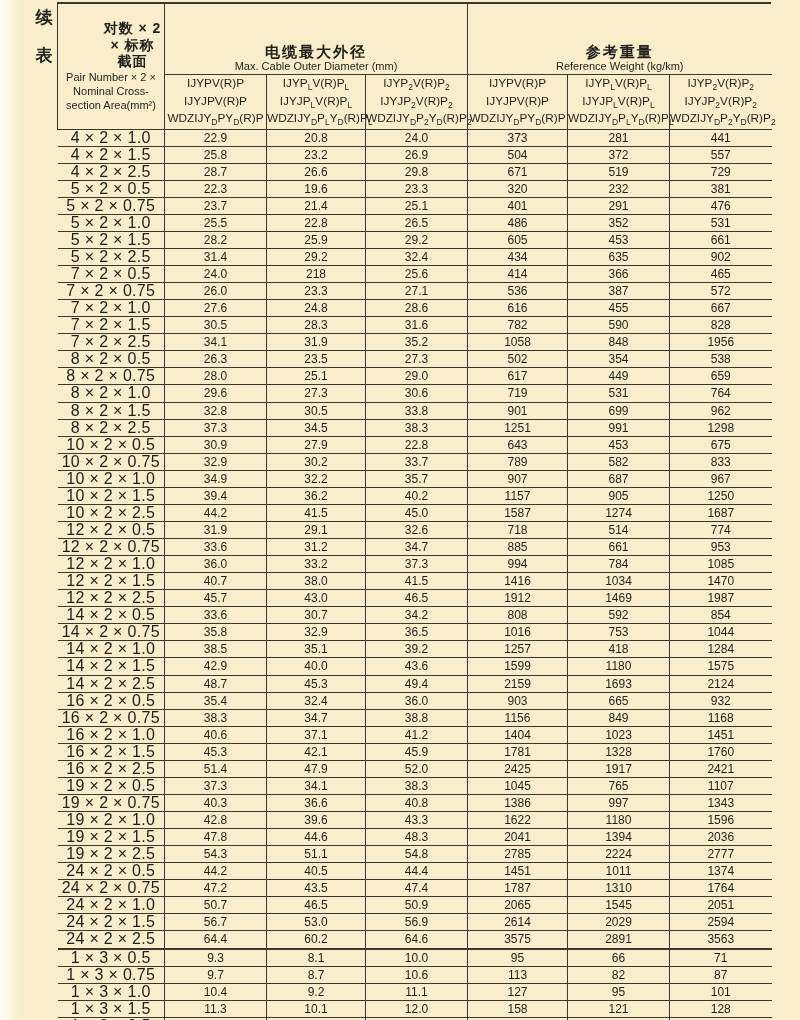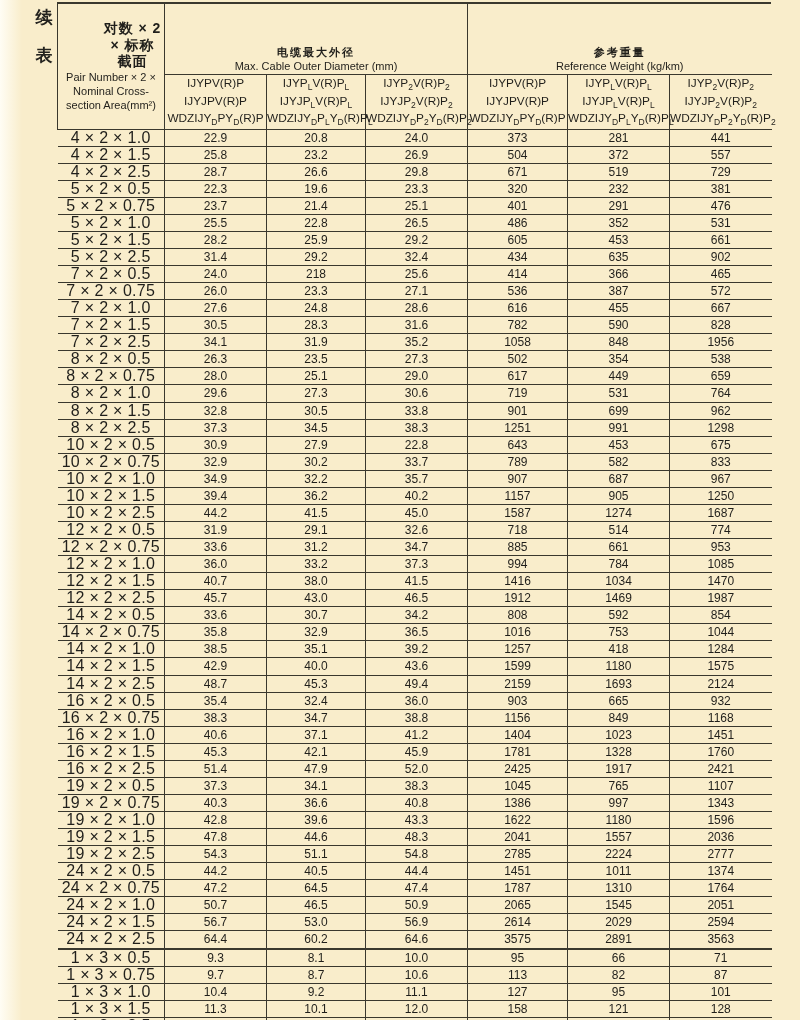--- a/index.html
+++ b/index.html
@@ -40,21 +40,21 @@
   
   .label-cell{
     border-left:1.3px solid var(--line);
     border-right:1.3px solid var(--line);
     border-bottom:1.9px solid var(--line);
   }
   .label-cell .zh{font-size:14px;font-weight:700;line-height:16.5px;letter-spacing:1px;margin-left:43px;}
   .label-cell .en{font-size:11px;line-height:14.2px;}
   .group-cell{border-bottom:1.3px solid var(--line);height:30px;}
   .group-cell + .group-cell{border-left:1.3px solid var(--line);}
-  .gzh{font-size:11px;font-weight:700;letter-spacing:2px;line-height:16px;margin-top:40px;}
+  .gzh{font-size:15px;font-weight:700;letter-spacing:2px;line-height:16px;margin-top:40px;}
   .gen{font-size:11px;line-height:13.5px;}
   .model-cell{
     border-left:1.3px solid var(--line);
     border-bottom:1.9px solid var(--line);
     height:54px;font-size:11.8px;line-height:17.6px;
     white-space:nowrap;overflow:visible;
   }
   .model-cell sub, .row-sub{font-size:8.5px;line-height:0;}
   
   tbody td{
@@ -485,21 +485,21 @@
             <td>1622</td>
             <td>1180</td>
             <td>1596</td>
           </tr>
           <tr>
             <td class="row-label">19 × 2 × 1.5</td>
             <td>47.8</td>
             <td>44.6</td>
             <td>48.3</td>
             <td>2041</td>
-            <td>1557</td>
+            <td>1394</td>
             <td>2036</td>
           </tr>
           <tr>
             <td class="row-label">19 × 2 × 2.5</td>
             <td>54.3</td>
             <td>51.1</td>
             <td>54.8</td>
             <td>2785</td>
             <td>2224</td>
             <td>2777</td>
@@ -509,21 +509,21 @@
             <td>44.2</td>
             <td>40.5</td>
             <td>44.4</td>
             <td>1451</td>
             <td>1011</td>
             <td>1374</td>
           </tr>
           <tr>
             <td class="row-label">24 × 2 × 0.75</td>
             <td>47.2</td>
-            <td>64.5</td>
+            <td>43.5</td>
             <td>47.4</td>
             <td>1787</td>
             <td>1310</td>
             <td>1764</td>
           </tr>
           <tr>
             <td class="row-label">24 × 2 × 1.0</td>
             <td>50.7</td>
             <td>46.5</td>
             <td>50.9</td>

